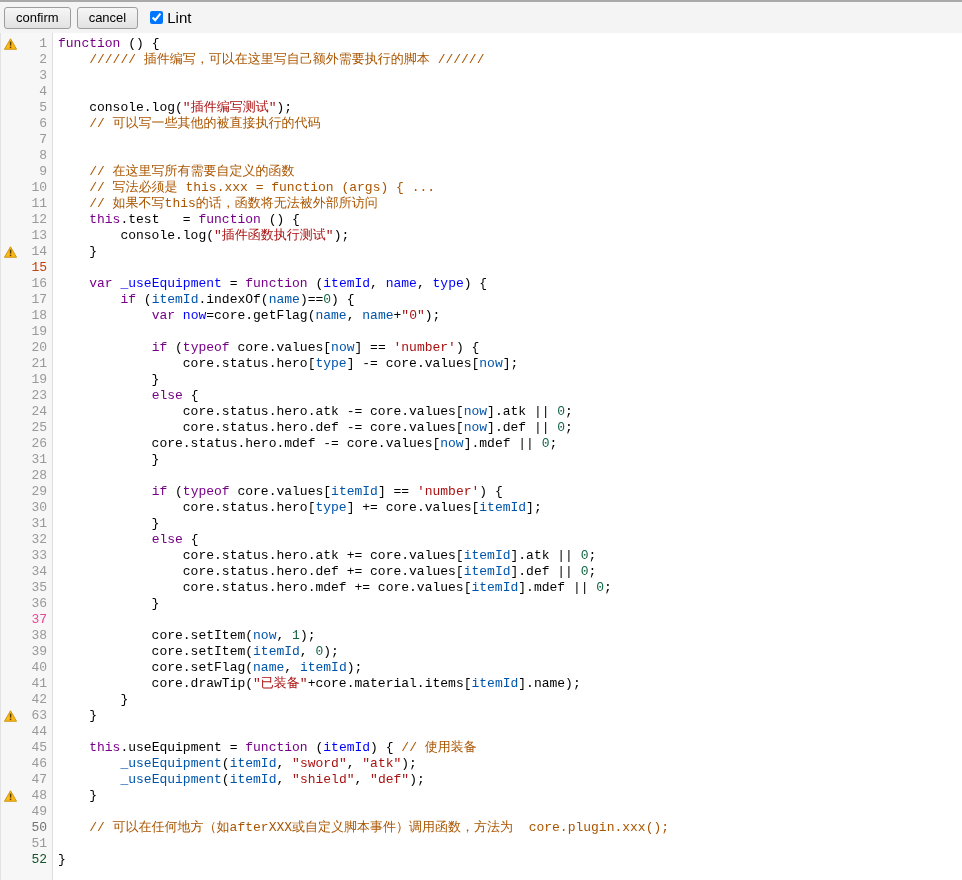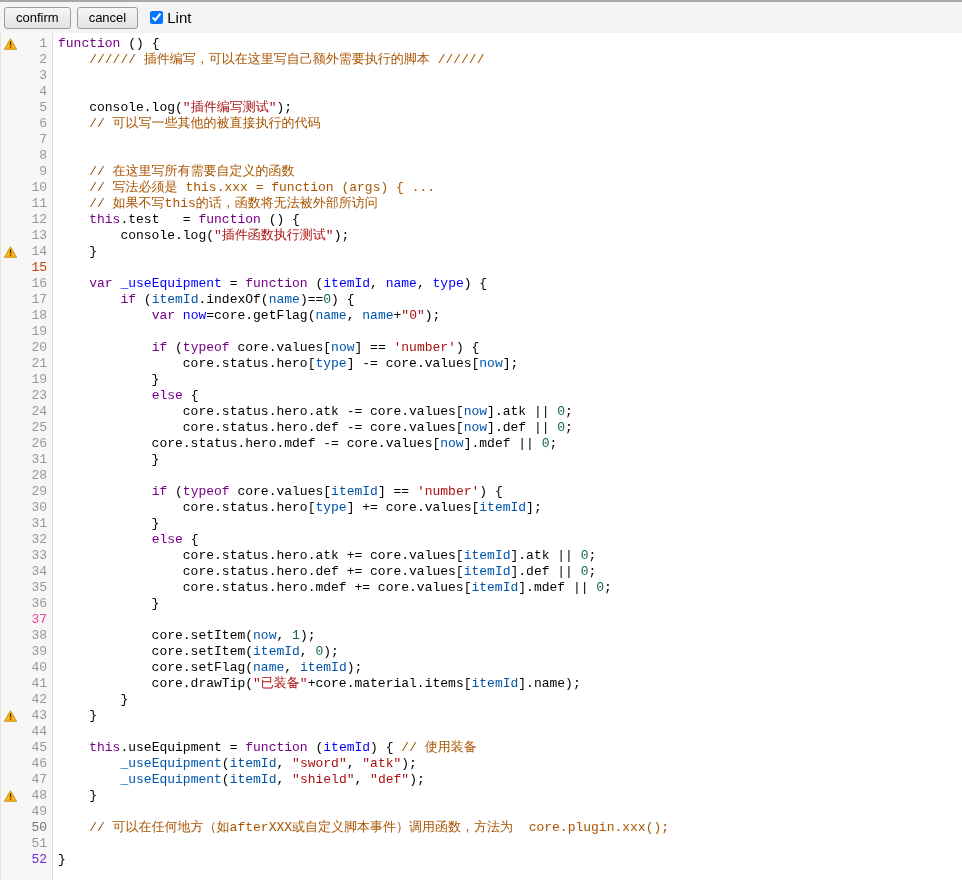--- a/index.html
+++ b/index.html
@@ -119,30 +119,30 @@
         <div class="cm-row"><div class="gutter-cell"><span class="marker"></span><span class="lnum" style="color: #ec4899;">37</span></div><span class="code"></span></div>
         <div class="cm-row"><div class="gutter-cell"><span class="marker"></span><span class="lnum" style="color: rgb(153, 153, 153);">38</span></div><span class="code"><span style="color: rgb(0, 0, 0);">            core.setItem(</span><span style="color: rgb(0, 85, 170);">now</span><span style="color: rgb(0, 0, 0);">, </span><span style="color: rgb(17, 102, 68);">1</span><span style="color: rgb(0, 0, 0);">);</span></span></div>
         <div class="cm-row"><div class="gutter-cell"><span class="marker"></span><span class="lnum" style="color: rgb(153, 153, 153);">39</span></div><span class="code"><span style="color: rgb(0, 0, 0);">            core.setItem(</span><span style="color: rgb(0, 85, 170);">itemId</span><span style="color: rgb(0, 0, 0);">, </span><span style="color: rgb(17, 102, 68);">0</span><span style="color: rgb(0, 0, 0);">);</span></span></div>
         <div class="cm-row"><div class="gutter-cell"><span class="marker"></span><span class="lnum" style="color: rgb(153, 153, 153);">40</span></div><span class="code"><span style="color: rgb(0, 0, 0);">            core.setFlag(</span><span style="color: rgb(0, 85, 170);">name</span><span style="color: rgb(0, 0, 0);">, </span><span style="color: rgb(0, 85, 170);">itemId</span><span style="color: rgb(0, 0, 0);">);</span></span></div>
         <div class="cm-row"><div class="gutter-cell"><span class="marker"></span><span class="lnum" style="color: rgb(153, 153, 153);">41</span></div><span class="code"><span style="color: rgb(0, 0, 0);">            core.drawTip(</span><span style="color: rgb(170, 17, 17);">"已装备"</span><span style="color: rgb(0, 0, 0);">+core.material.items[</span><span style="color: rgb(0, 85, 170);">itemId</span><span style="color: rgb(0, 0, 0);">].name);</span></span></div>
         <div class="cm-row"><div class="gutter-cell"><span class="marker"></span><span class="lnum" style="color: rgb(153, 153, 153);">42</span></div><span class="code"><span style="color: rgb(0, 0, 0);">        }</span></span></div>
         <div class="cm-row"><div class="gutter-cell"><span class="marker"><svg width="13" height="12" viewBox="0 0 16 14">
                 <path d="M8 0.5 L15.5 13.5 H0.5 Z" fill="#fdb813" stroke="#c88a00" stroke-width="1"></path>
                 <rect x="7.2" y="4" width="1.8" height="5" fill="#5a3c00"></rect>
                 <rect x="7.2" y="10.2" width="1.8" height="1.8" fill="#5a3c00"></rect>
-              </svg></span><span class="lnum" style="color: rgb(153, 153, 153);">43</span></div><span class="code"><span style="color: rgb(0, 0, 0);">    }</span></span></div>
+              </svg></span><span class="lnum" style="color: rgb(153, 153, 153);">63</span></div><span class="code"><span style="color: rgb(0, 0, 0);">    }</span></span></div>
         <div class="cm-row"><div class="gutter-cell"><span class="marker"></span><span class="lnum" style="color: rgb(153, 153, 153);">44</span></div><span class="code"></span></div>
         <div class="cm-row"><div class="gutter-cell"><span class="marker"></span><span class="lnum" style="color: rgb(153, 153, 153);">45</span></div><span class="code"><span style="color: rgb(0, 0, 0);">    </span><span style="color: rgb(119, 0, 136);">this</span><span style="color: rgb(0, 0, 0);">.useEquipment = </span><span style="color: rgb(119, 0, 136);">function</span><span style="color: rgb(0, 0, 0);"> (</span><span style="color: rgb(0, 0, 255);">itemId</span><span style="color: rgb(0, 0, 0);">) { </span><span style="color: rgb(170, 85, 0);">// 使用装备</span></span></div>
         <div class="cm-row"><div class="gutter-cell"><span class="marker"></span><span class="lnum" style="color: rgb(153, 153, 153);">46</span></div><span class="code"><span style="color: rgb(0, 0, 0);">        </span><span style="color: rgb(0, 85, 170);">_useEquipment</span><span style="color: rgb(0, 0, 0);">(</span><span style="color: rgb(0, 85, 170);">itemId</span><span style="color: rgb(0, 0, 0);">, </span><span style="color: rgb(170, 17, 17);">"sword"</span><span style="color: rgb(0, 0, 0);">, </span><span style="color: rgb(170, 17, 17);">"atk"</span><span style="color: rgb(0, 0, 0);">);</span></span></div>
         <div class="cm-row"><div class="gutter-cell"><span class="marker"></span><span class="lnum" style="color: rgb(153, 153, 153);">47</span></div><span class="code"><span style="color: rgb(0, 0, 0);">        </span><span style="color: rgb(0, 85, 170);">_useEquipment</span><span style="color: rgb(0, 0, 0);">(</span><span style="color: rgb(0, 85, 170);">itemId</span><span style="color: rgb(0, 0, 0);">, </span><span style="color: rgb(170, 17, 17);">"shield"</span><span style="color: rgb(0, 0, 0);">, </span><span style="color: rgb(170, 17, 17);">"def"</span><span style="color: rgb(0, 0, 0);">);</span></span></div>
         <div class="cm-row"><div class="gutter-cell"><span class="marker"><svg width="13" height="12" viewBox="0 0 16 14">
                 <path d="M8 0.5 L15.5 13.5 H0.5 Z" fill="#fdb813" stroke="#c88a00" stroke-width="1"></path>
                 <rect x="7.2" y="4" width="1.8" height="5" fill="#5a3c00"></rect>
                 <rect x="7.2" y="10.2" width="1.8" height="1.8" fill="#5a3c00"></rect>
               </svg></span><span class="lnum" style="color: rgb(153, 153, 153);">48</span></div><span class="code"><span style="color: rgb(0, 0, 0);">    }</span></span></div>
         <div class="cm-row"><div class="gutter-cell"><span class="marker"></span><span class="lnum" style="color: rgb(153, 153, 153);">49</span></div><span class="code"></span></div>
         <div class="cm-row"><div class="gutter-cell"><span class="marker"></span><span class="lnum" style="color: #737373;">50</span></div><span class="code"><span style="color: rgb(0, 0, 0);">    </span><span style="color: rgb(170, 85, 0);">// 可以在任何地方（如afterXXX或自定义脚本事件）调用函数，方法为  core.plugin.xxx();</span></span></div>
         <div class="cm-row"><div class="gutter-cell"><span class="marker"></span><span class="lnum" style="color: rgb(153, 153, 153);">51</span></div><span class="code"></span></div>
-        <div class="cm-row"><div class="gutter-cell"><span class="marker"></span><span class="lnum" style="color: #6d28d9;">52</span></div><span class="code"><span style="color: rgb(0, 0, 0);">}</span></span></div>
+        <div class="cm-row"><div class="gutter-cell"><span class="marker"></span><span class="lnum" style="color: #14532d;">52</span></div><span class="code"><span style="color: rgb(0, 0, 0);">}</span></span></div>
       </div>
   </div>
 
 </div>
 
 </body></html>

